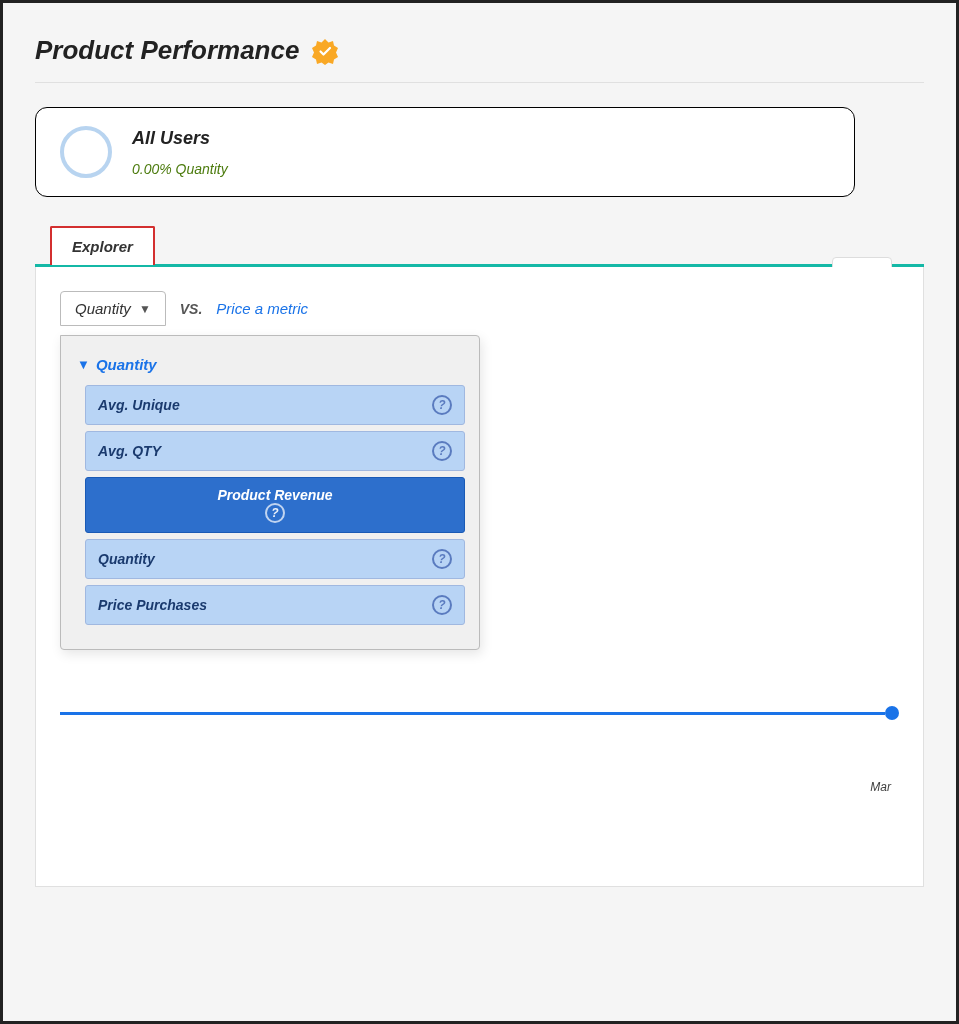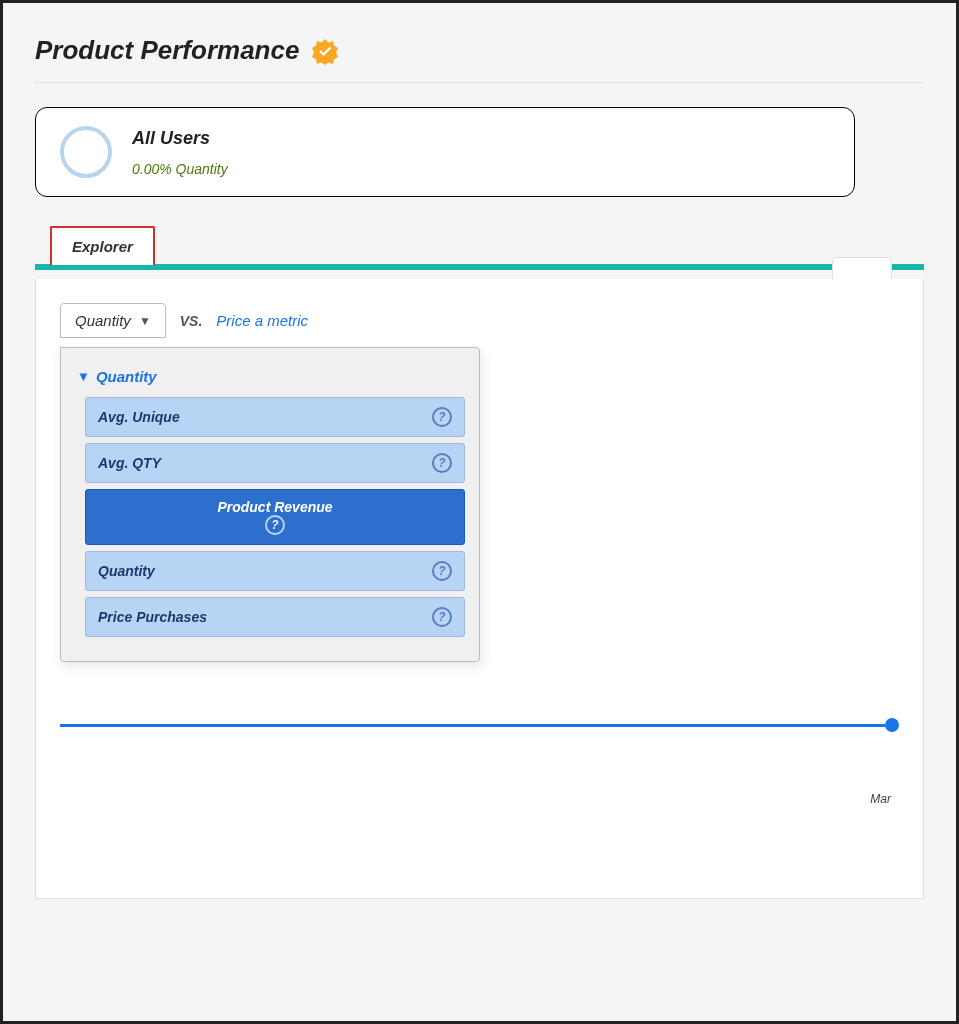--- a/index.html
+++ b/index.html
@@ -94,22 +94,22 @@
     .segment-circle-partial {
       width: 40px;
       height: 40px;
       border-radius: 50%;
       border: 3px solid #ccc;
     }
 
     
     .tab-bar {
       display: flex;
-      margin-bottom: 9px;
-      border-bottom: 6px solid #14b8a6;
+      margin-bottom: 0;
+      border-bottom: 3px solid #14b8a6;
       padding-left: 15px;
     }
     .tab-item {
       padding: 10px 20px;
       font-size: 15px;
       font-weight: 600;
       color: #333;
       background: #fff;
       border: 2px solid #d32f2f;
       border-bottom: none;

